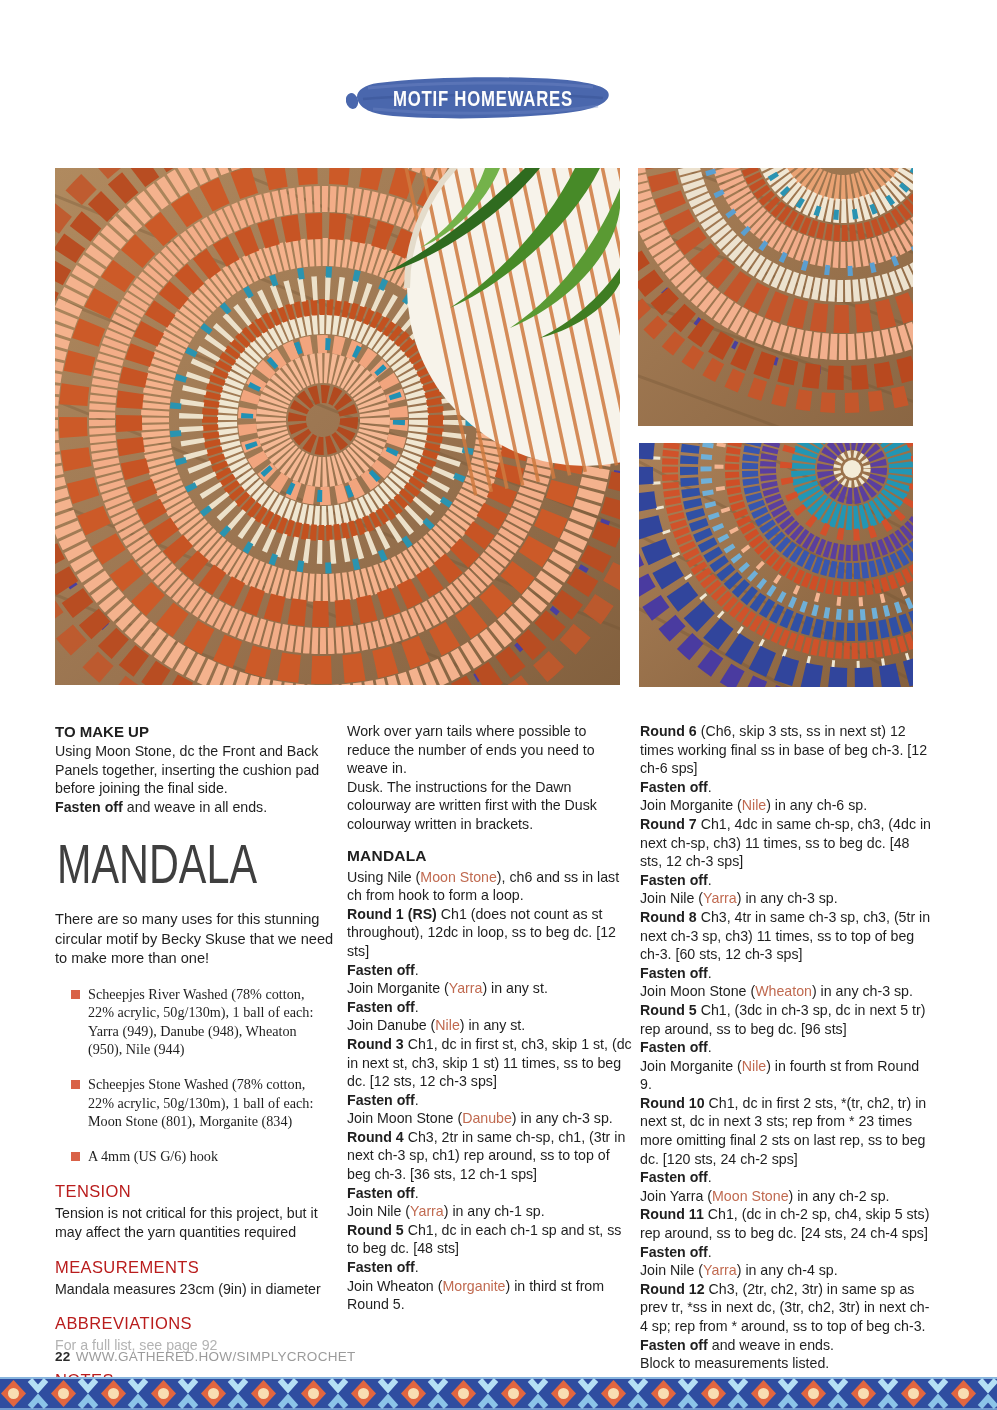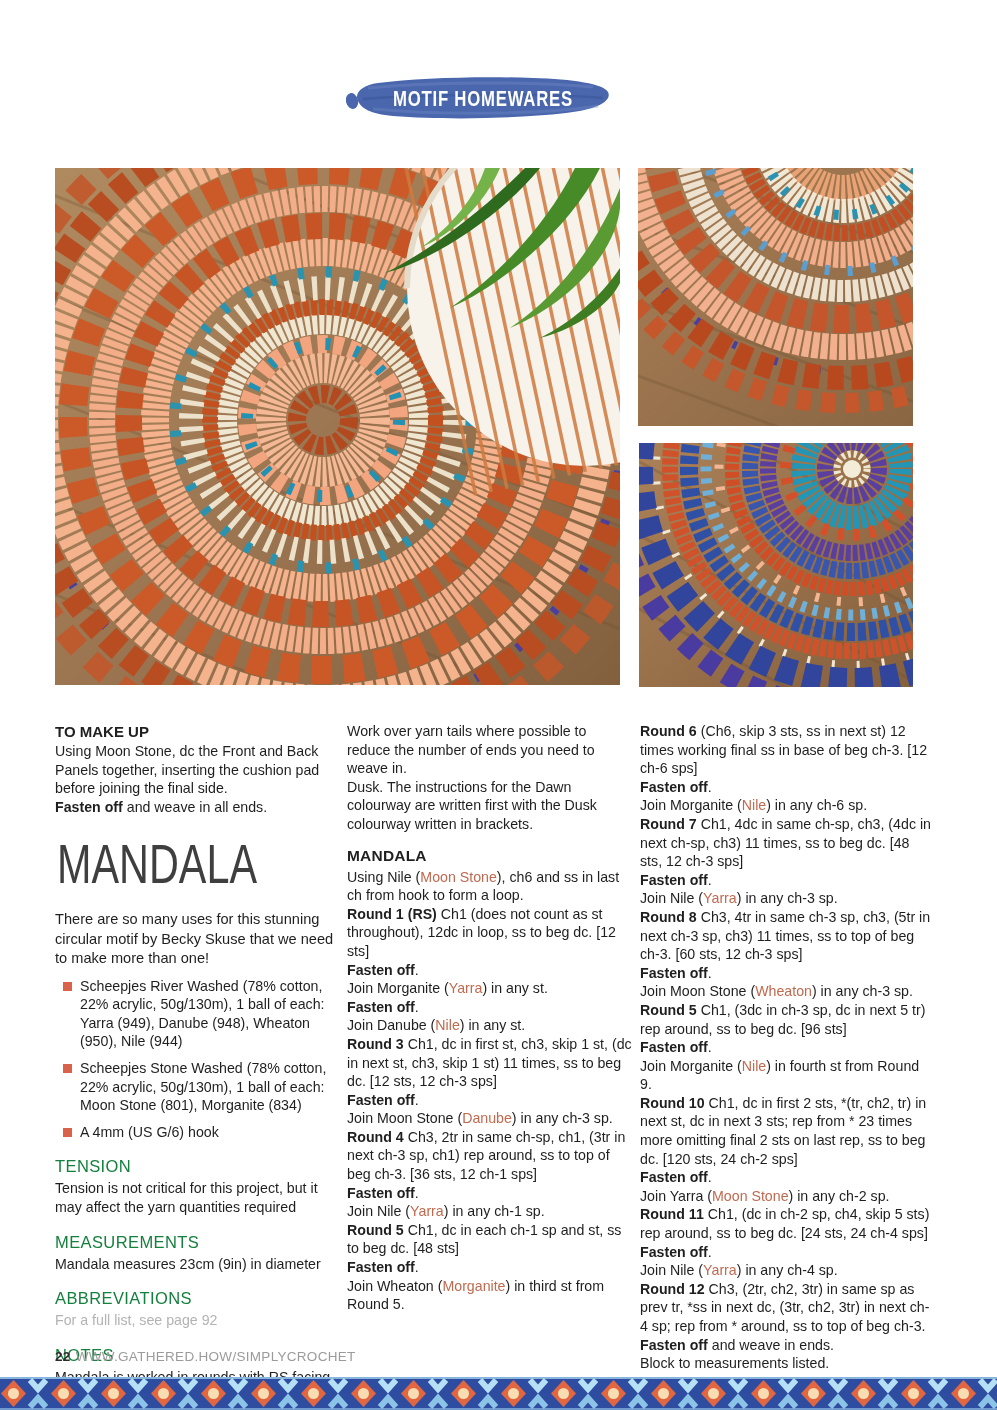--- a/index.html
+++ b/index.html
@@ -18,23 +18,23 @@
   .col{position:absolute;top:722px;font-size:14.2px;line-height:18.6px;}
   #col1{left:55px;width:286px;}
   #col2{left:347px;width:286px;}
   #col3{left:640px;width:294px;}
   .bold-head{font-weight:bold;font-size:15px;line-height:19px;margin:0 0 1px 0;}
   .para{margin:0;}
   .para b{font-weight:bold;}
   .coral{color:#c06a50;}
   .script-title{margin:20px 0 8px 0;height:58px;}
   .intro{font-weight:normal;font-size:14.6px;line-height:19.4px;margin:16px 0 3px 0;}
-  .mat-item{position:relative;padding-left:17px;margin:8px;}
+  .mat-item{position:relative;padding-left:17px;margin:16px;font-family:Liberation Serif, serif;}
   .bullet{position:absolute;left:0;top:5px;width:9px;height:9px;background:#d96248;display:inline-block;}
-  .gray-head{color:#15803d;font-size:16.5px;line-height:20px;letter-spacing:.4px;margin:15px 0 3px 0;}
+  .gray-head{color:#b91c1c;font-size:16.5px;line-height:20px;letter-spacing:.4px;margin:15px 0 3px 0;}
   .muted{color:#b3b3b3;}
   .mandala-head{font-weight:bold;font-size:15.5px;line-height:20px;margin:12px 0 2px 0;letter-spacing:.2px;}
   
   .footer{position:absolute;left:55px;top:1349px;font-size:13.5px;letter-spacing:.3px;}
   .footer .pgnum{font-weight:bold;color:#2b2b2b;}
   .footer .site{color:#9b9b9b;margin-left:5px;}
   
   .bottom-border{position:absolute;left:0;top:1377px;width:997px;height:33px;}
 </style>
 </head>

